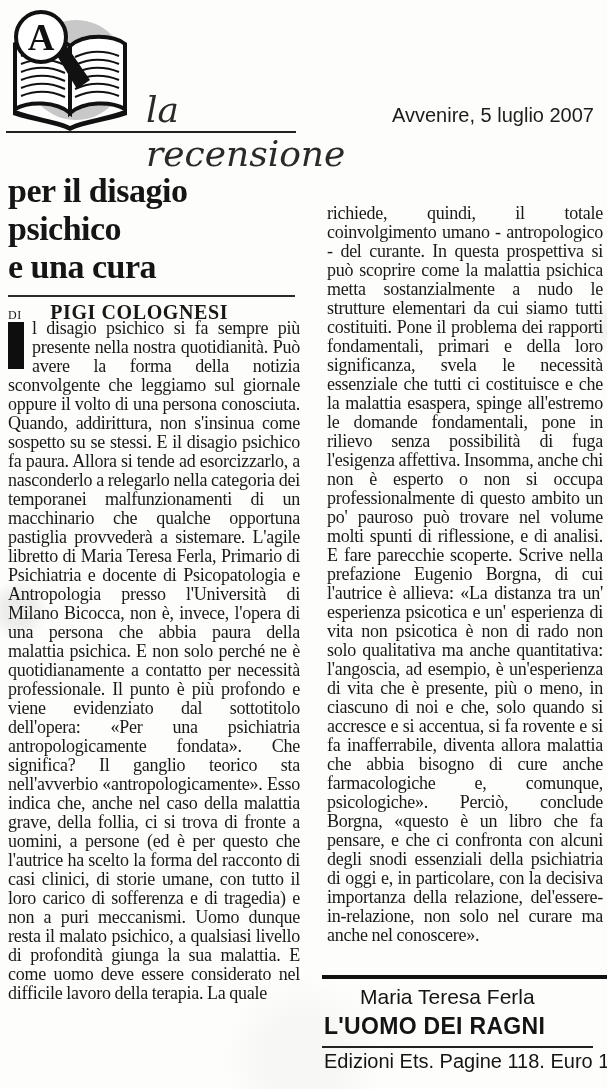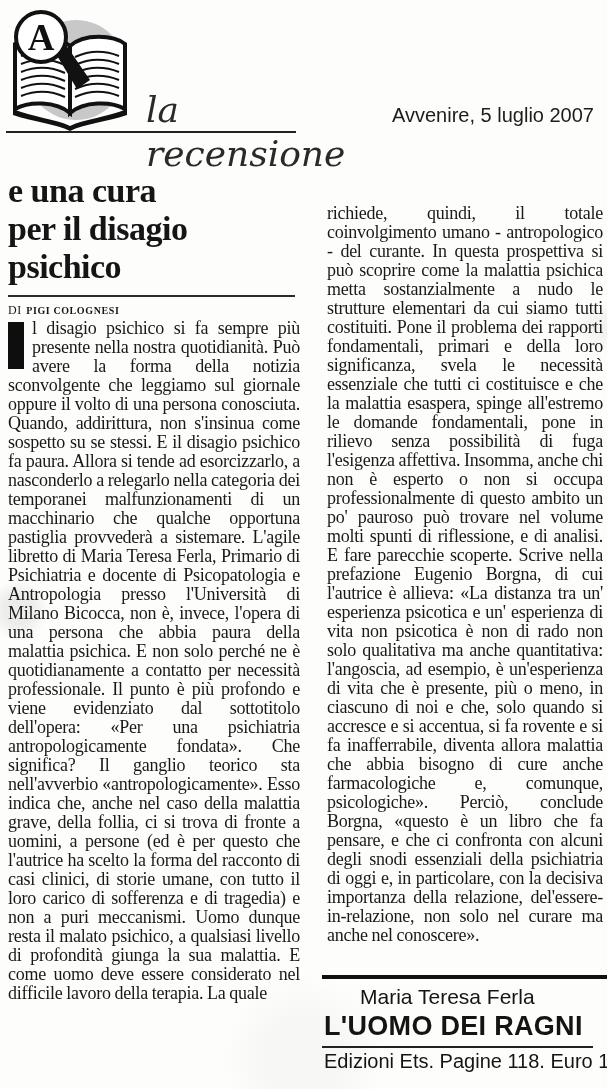--- a/index.html
+++ b/index.html
@@ -32,21 +32,21 @@
     position:absolute;left:8px;top:172px;width:300px;margin:0;
     font-size:34px;line-height:38px;font-weight:bold;letter-spacing:-0.5px;color:#151515;
   }
   .headline span{display:block;}
   .headline-rule{position:absolute;left:8px;top:295px;width:287px;height:2px;background:#2a2a2a;}
   .byline{
     position:absolute;left:8px;top:301px;width:290px;
     font-size:15px;letter-spacing:.6px;color:#171717;
   }
   .byline .prefix{font-size:12px;}
-  .byline .name{font-weight:bold;font-size:10px;}
+  .byline .name{font-weight:bold;font-size:20px;margin-left:24px;}
   
   .col{
     position:absolute;text-align:justify;
     font-size:18px;line-height:19px;letter-spacing:-0.25px;word-spacing:-0.5px;
     color:#191919;
   }
   .col-left{left:8px;top:319px;width:292px;height:758px;overflow:hidden;}
   .col-right{left:327px;top:204px;width:276px;height:782px;overflow:hidden;}
   .dropcap{
     float:left;width:16px;height:47px;margin:3px 8px 0 0;
@@ -54,21 +54,21 @@
     font-size:40px;line-height:47px;text-align:center;font-weight:bold;
   }
   
   .book-box{
     position:absolute;left:322px;top:975px;width:285px;
     font-family:"Liberation Sans", sans-serif;color:#141414;
   }
   .book-box .rule-thick{height:4px;background:#111;margin:0 0 6px 0;}
   .book-box .rule-thin{height:2px;background:#222;width:271px;}
   .book-author{font-size:21px;line-height:24px;margin:0 0 4px 38px;}
-  .book-title{font-size:27px;line-height:26px;font-weight:bold;letter-spacing:.3px;margin:0 0 7px 2px;}
+  .book-title{font-size:23px;line-height:26px;font-weight:bold;letter-spacing:.3px;margin:0 0 7px 2px;}
   .book-title span{display:block;}
   .book-publisher{font-size:20px;line-height:26px;margin:0 0 1px 2px;white-space:nowrap;}
 </style>
 </head>
 <body>
 
 <div class="page">
 
   <svg class="logo" viewBox="0 0 132 122" aria-hidden="true">
     <circle cx="72" cy="60" r="50" fill="#c8c8c8"></circle>
@@ -97,22 +97,22 @@
     <polygon points="52,44 62,35 86,70 73,79" fill="#111"></polygon>
     <circle cx="37" cy="27" r="25" fill="#ffffff" stroke="#111" stroke-width="4"></circle>
     <text x="37" y="40" text-anchor="middle" font-family="Liberation Serif, serif" font-weight="bold" font-size="37" fill="#111">A</text>
   </svg>
 
   <div class="section-label">la recensione</div>
   <div class="header-rule"></div>
   <div class="press-date">Avvenire, 5 luglio 2007</div>
 
   <h1 class="headline">
+    <span>per il disagio psichico</span>
     <span>e una cura</span>
-    <span>per il disagio psichico</span>
   </h1>
   <div class="headline-rule"></div>
 
   <div class="byline">
     <span class="prefix">DI</span>
     <span class="name">PIGI COLOGNESI</span>
   </div>
 
   <div class="col col-left">
     <span class="dropcap">I</span><span>l disagio psichico si fa sempre più presente nella nostra quotidianità. Può avere la forma della notizia sconvolgente che leggiamo sul giornale oppure il volto di una persona conosciuta. Quando, addirittura, non s'insinua come sospetto su se stessi. E il disagio psichico fa paura. Allora si tende ad esorcizzarlo, a nasconderlo a relegarlo nella categoria dei temporanei malfunzionamenti di un macchinario che qualche opportuna pastiglia provvederà a sistemare. L'agile libretto di Maria Teresa Ferla, Primario di Psichiatria e docente di Psicopatologia e Antropologia presso l'Università di Milano Bicocca, non è, invece, l'opera di una persona che abbia paura della malattia psichica. E non solo perché ne è quotidianamente a contatto per necessità professionale. Il punto è più profondo e viene evidenziato dal sottotitolo dell'opera: «Per una psichiatria antropologicamente fondata». Che significa? Il ganglio teorico sta nell'avverbio «antropologicamente». Esso indica che, anche nel caso della malattia grave, della follia, ci si trova di fronte a uomini, a persone (ed è per questo che l'autrice ha scelto la forma del racconto di casi clinici, di storie umane, con tutto il loro carico di sofferenza e di tragedia) e non a puri meccanismi. Uomo dunque resta il malato psichico, a qualsiasi livello di profondità giunga la sua malattia. E come uomo deve essere considerato nel difficile lavoro della terapia. La quale</span>

